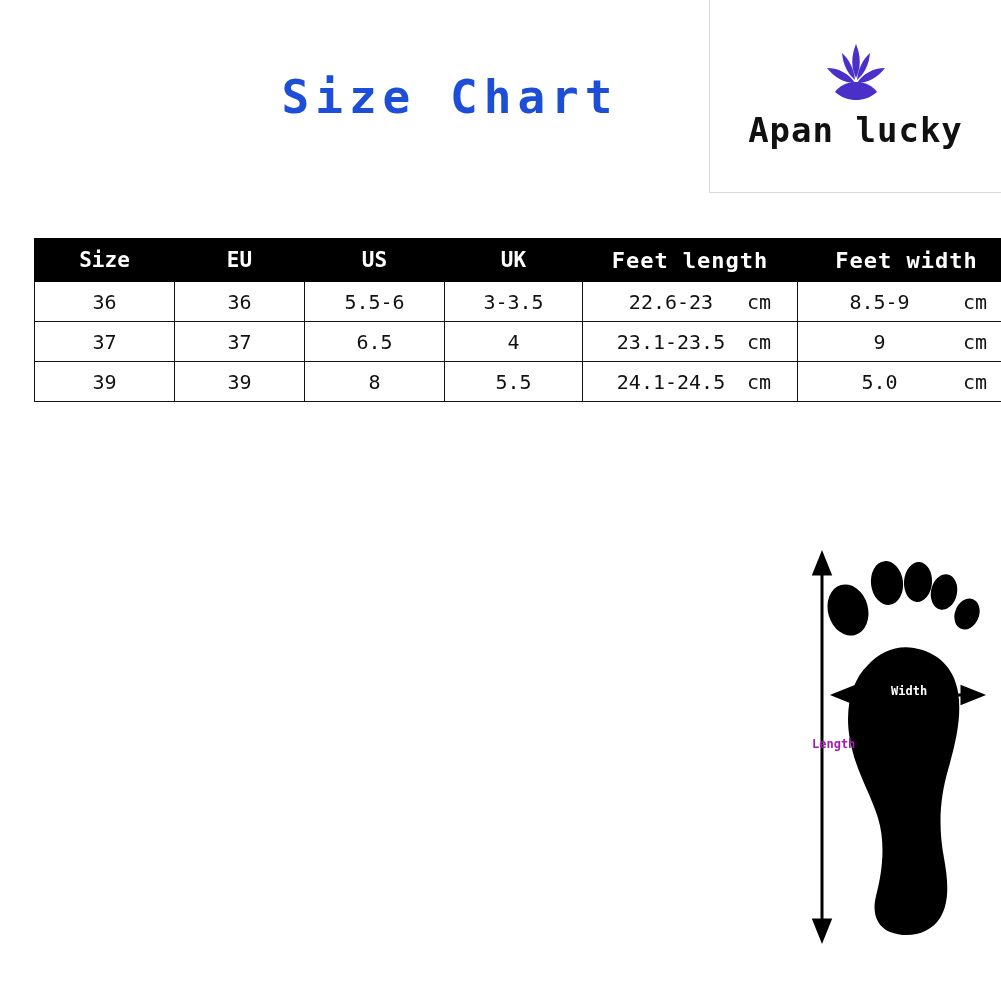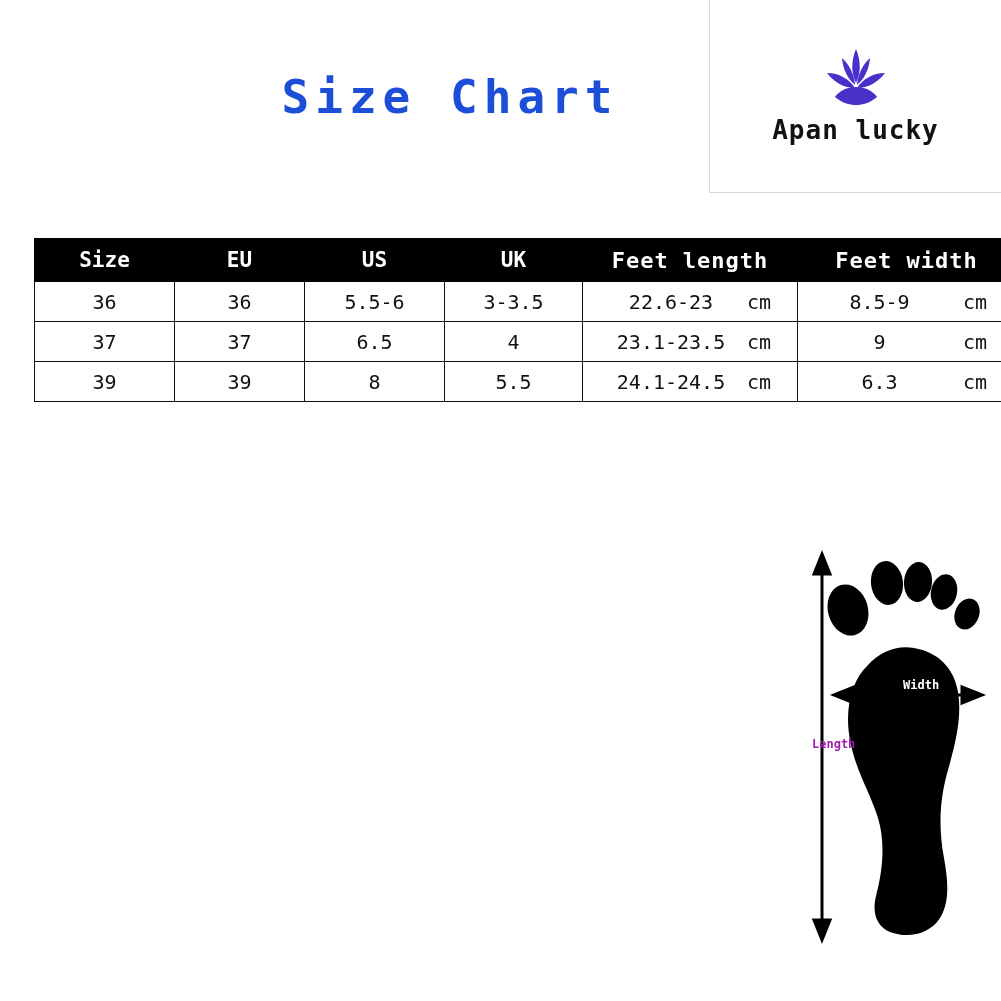--- a/index.html
+++ b/index.html
@@ -30,21 +30,21 @@
     align-items: center;
     justify-content: center;
   }
   .brand-logo {
     width: 70px;
     height: 62px;
     margin-bottom: 6px;
   }
   .brand-name {
     font-family: "DejaVu Sans Mono", monospace;
-    font-size: 26px;
+    font-size: 34px;
     font-weight: bold;
     letter-spacing: 1px;
     color: #111;
     white-space: nowrap;
   }
 
   
   .page-title {
     position: absolute;
     top: 70px;
@@ -134,23 +134,22 @@
     font-weight: bold;
     color: #a21caf;
     font-size: 12px;
   }
   .label-length {
     left: 22px;
     top: 197px;
   }
   .label-width {
     left: 101px;
-    top: 138px;
+    top: 144px;
     color: #ffffff;
-    margin-left: 12px;
   }
 </style>
 </head>
 <body>
 
 <div class="brand">
   <span class="brand-logo">
     <svg viewBox="0 0 70 62" width="70" height="62" xmlns="http://www.w3.org/2000/svg">
       <g fill="#4a2fc8">
         <path d="M35 2 C30 14 30 26 35 36 C40 26 40 14 35 2 Z"></path>
@@ -214,21 +213,21 @@
       </tr>
       <tr>
         <td>39</td>
         <td>39</td>
         <td>8</td>
         <td>5.5</td>
         <td class="with-unit">
           <span class="val">24.1-24.5</span><span class="unit">cm</span>
         </td>
         <td class="with-unit fw">
-          <span class="val">6.3</span><span class="unit">cm</span>
+          <span class="val">5.0</span><span class="unit">cm</span>
         </td>
       </tr>
     </tbody>
   </table>
 </div>
 
 <div class="foot-figure">
   <svg width="205" height="410" viewBox="0 0 205 410" xmlns="http://www.w3.org/2000/svg">
 
     <g fill="#000000">

